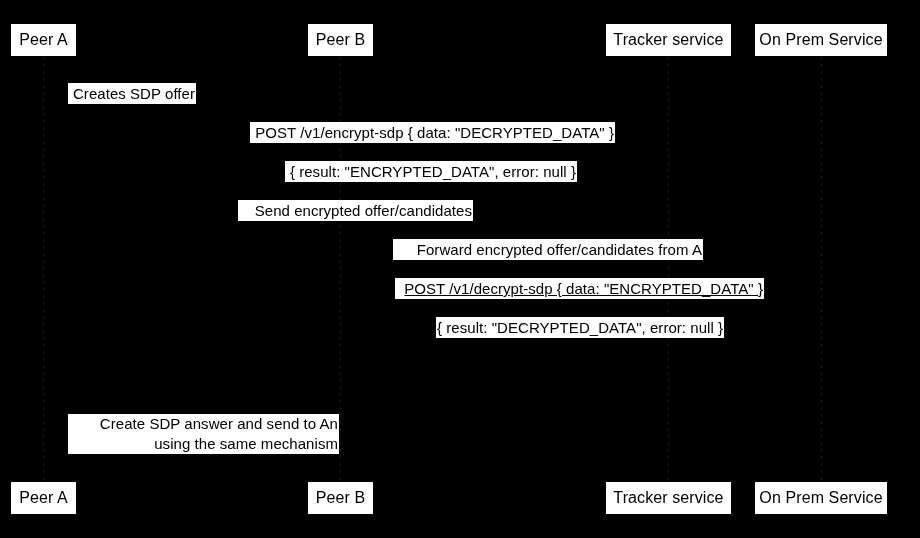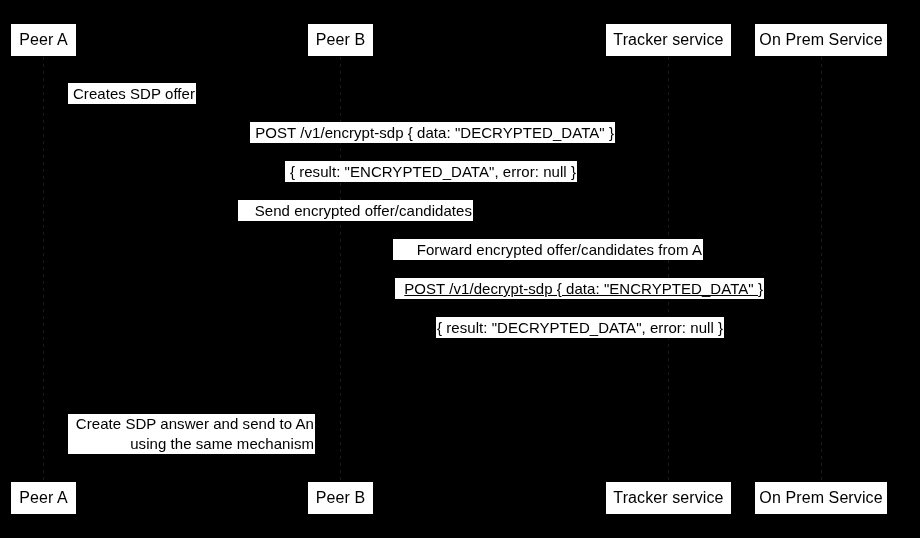--- a/index.html
+++ b/index.html
@@ -85,14 +85,14 @@
     <div class="participant" style="left: 307px; width: 67px; top: 481px;"><span>Peer B</span></div>
     <div class="participant" style="left: 605px; width: 127px; top: 481px;"><span>Tracker service</span></div>
     <div class="participant" style="left: 754px; width: 134px; top: 481px;"><span>On Prem Service</span></div>
     <div class="msg" style="left: 68px; top: 83px; width: 128px;">Creates SDP offer</div>
     <div class="msg" style="left: 250px; top: 122px; width: 365px;">POST /v1/encrypt-sdp { data: "DECRYPTED_DATA" }</div>
     <div class="msg" style="left: 285px; top: 161px; width: 292px;">{ result: "ENCRYPTED_DATA", error: null }</div>
     <div class="msg" style="left: 238px; top: 200px; width: 235px;">Send encrypted offer/candidates</div>
     <div class="msg" style="left: 349px; top: 239px; width: 310px; margin-left: 44px;">Forward encrypted offer/candidates from A</div>
     <div class="msg" style="left: 395px; top: 278px; width: 369px; text-decoration: underline;">POST /v1/decrypt-sdp { data: "ENCRYPTED_DATA" }</div>
     <div class="msg" style="left: 436px; top: 317px; width: 288px;">{ result: "DECRYPTED_DATA", error: null }</div>
-    <div class="msg multiline" style="left: 68px; top: 414px; width: 247px;">Create SDP answer and send to An using the same mechanism</div>
+    <div class="msg multiline" style="left: 68px; top: 414px; width: 271px;">Create SDP answer and send to An using the same mechanism</div>
   </div>
 
 </body></html>

